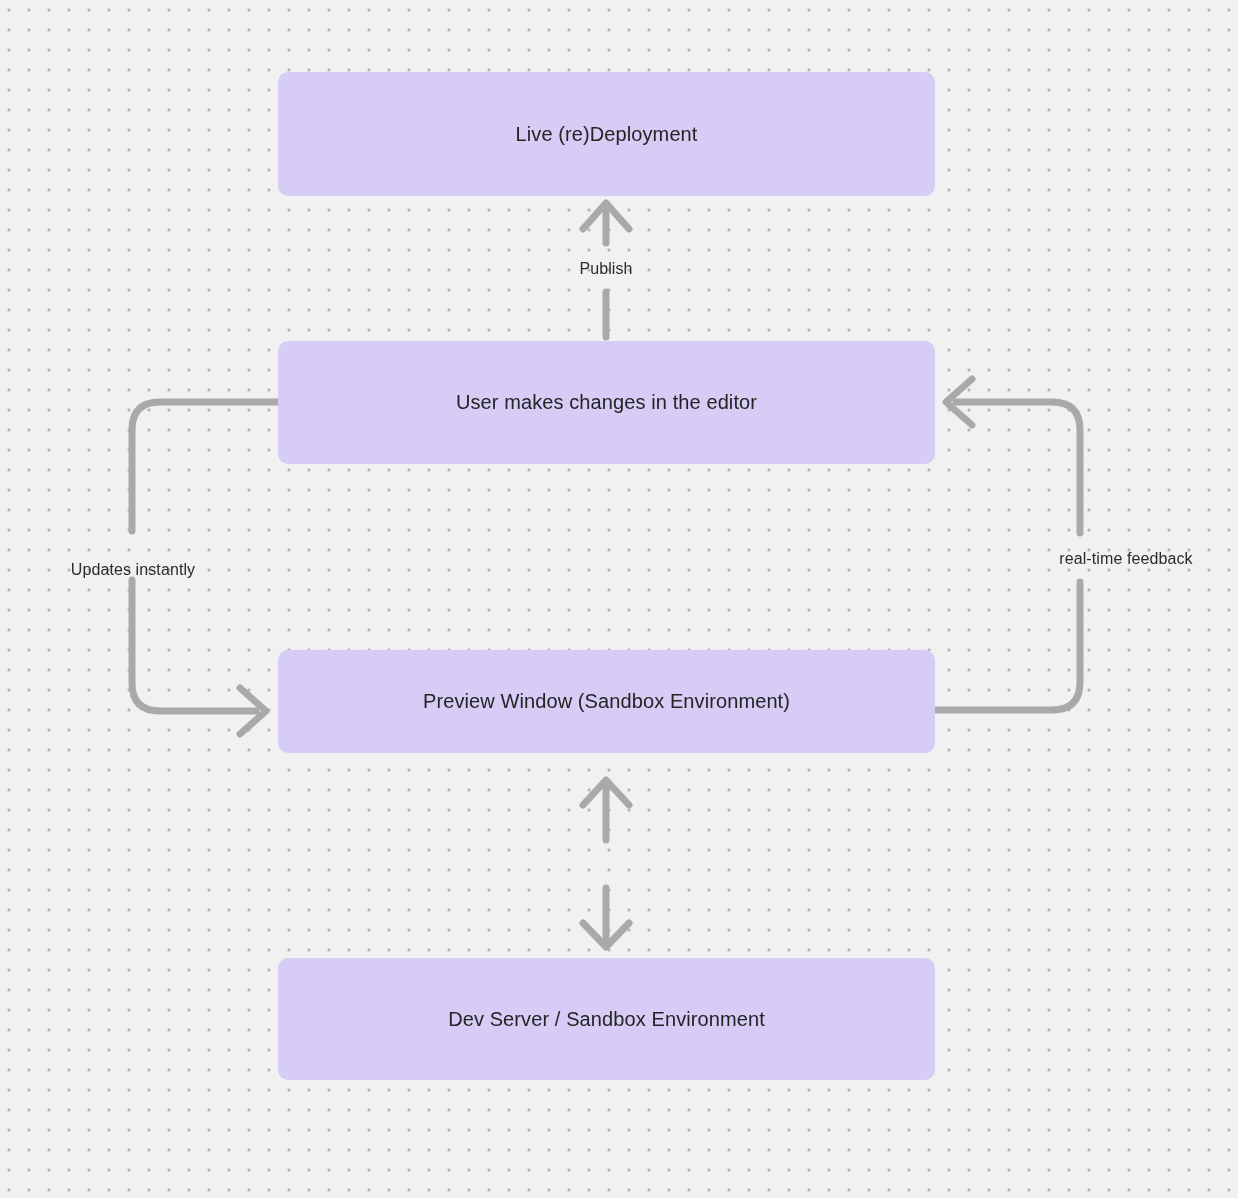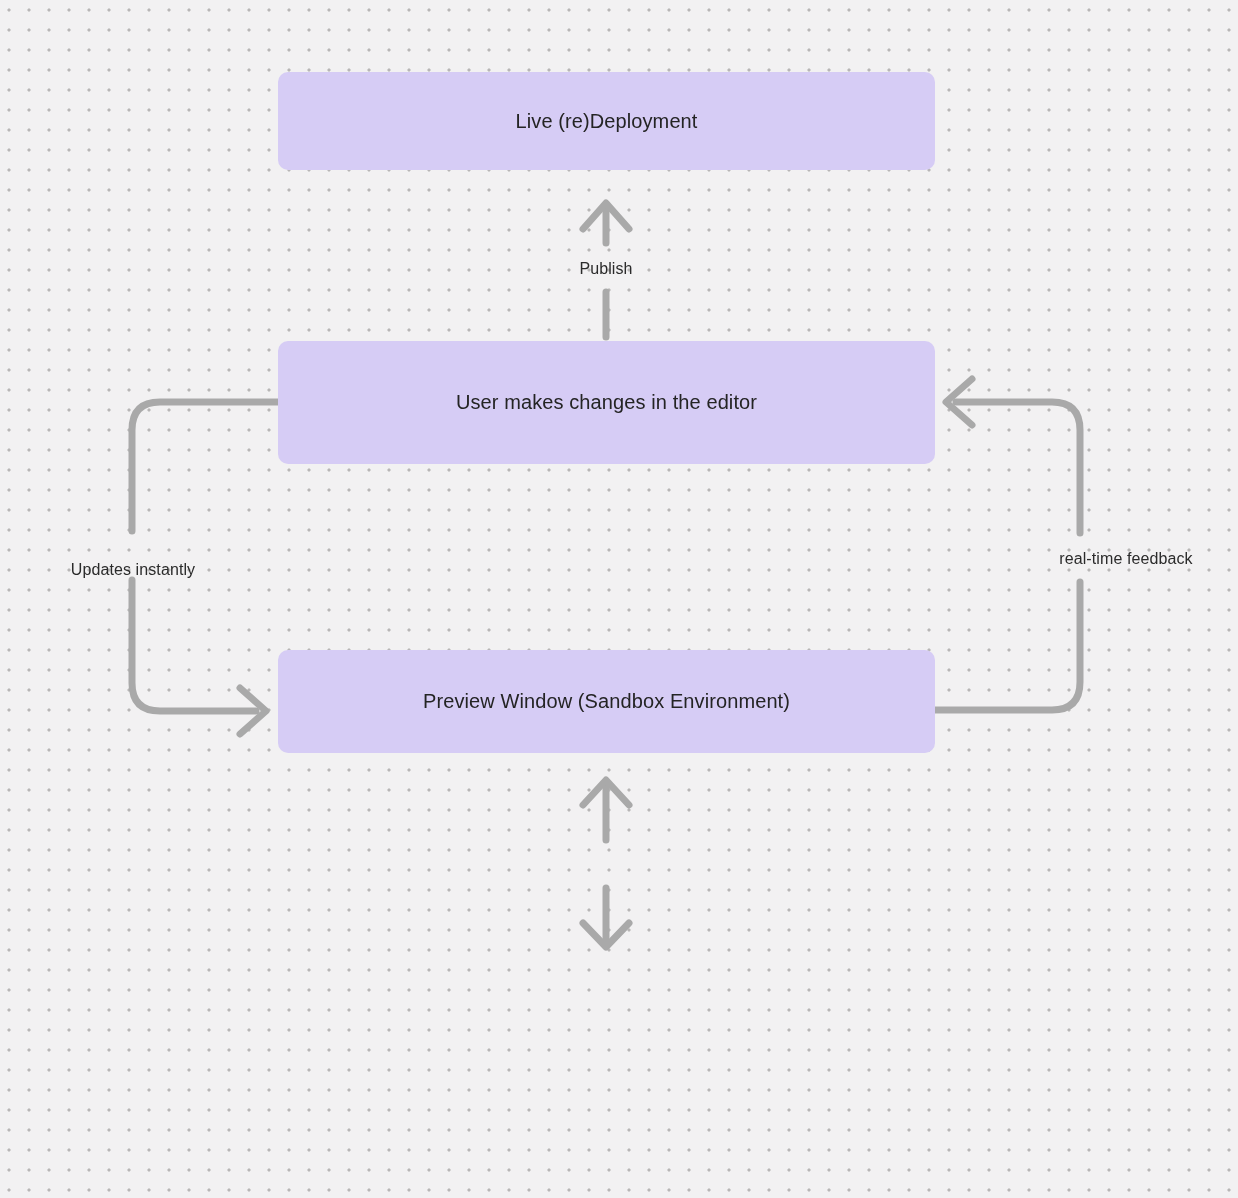--- a/index.html
+++ b/index.html
@@ -42,21 +42,21 @@
     width: 657px;
     background: var(--node-fill);
     border-radius: 10px;
     display: flex;
     align-items: center;
     justify-content: center;
     color: var(--node-text);
     font-size: 20px;
     letter-spacing: 0.1px;
   }
-  .node-live    { top: 72px;  height: 98px; }
+  .node-live    { top: 72px;  height: 124px; }
   .node-user    { top: 341px; height: 123px; }
   .node-preview { top: 650px; height: 103px; }
   .node-dev     { top: 958px; height: 122px; }
   .edge-label {
     position: absolute;
     transform: translate(-50%, -50%);
     white-space: nowrap;
     color: var(--label-text);
     font-size: 16px;
     letter-spacing: 0.1px;
@@ -96,18 +96,21 @@
   </div>
 
   <div class="node node-user">
     <span>User makes changes in the editor</span>
   </div>
 
   <div class="node node-preview">
     <span>Preview Window (Sandbox Environment)</span>
   </div>
 
+  <div class="node node-dev">
+    <span>Dev Server / Sandbox Environment</span>
+  </div>
 
   <div class="edge-label lbl-publish">Publish</div>
   <div class="edge-label lbl-updates">Updates instantly</div>
   <div class="edge-label lbl-feedback">real-time feedback</div>
 
 </div>
 
 </body></html>

